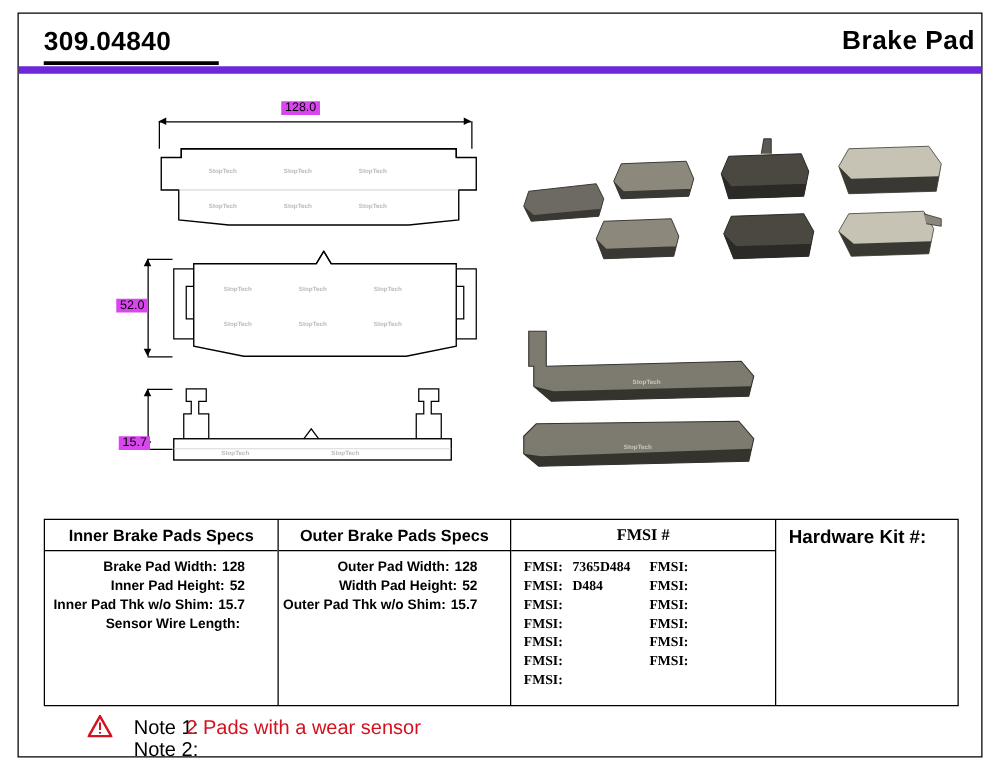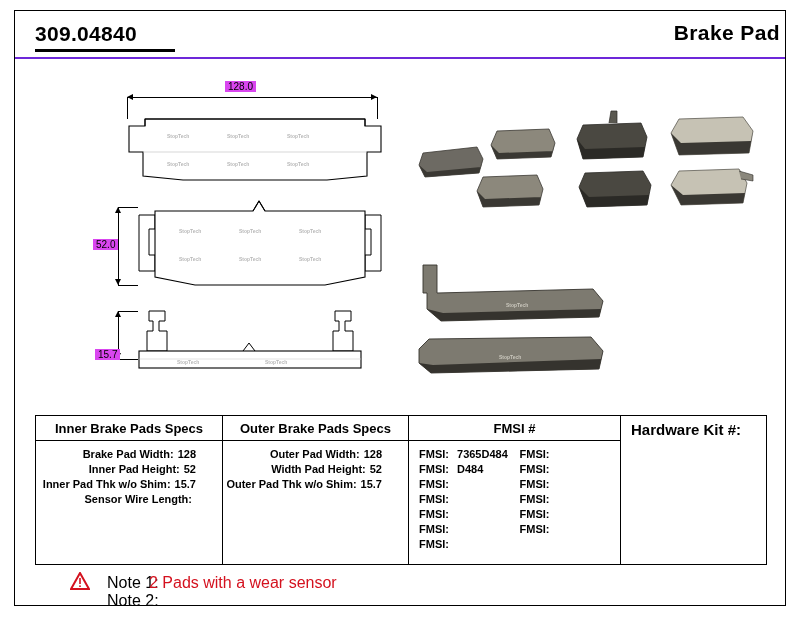--- a/index.html
+++ b/index.html
@@ -26,21 +26,21 @@
     box-sizing: border-box;
     background: #fff;
   }
 
   
   .header {
     position: absolute;
     left: 0; top: 0;
     width: 100%;
     height: 48px;
-    border-bottom: 2px solid #6d28d9;
+    border-bottom: 6px solid #6d28d9;
     box-sizing: border-box;
   }
   .header .partno {
     position: absolute;
     left: 20px;
     top: 11px;
     font-size: 21px;
     font-weight: bold;
     letter-spacing: 0.3px;
   }
@@ -352,21 +352,21 @@
           <span class="k">Width Pad Height:</span>
           <span class="v">52</span>
         </div>
         <div class="kv">
           <span class="k">Outer Pad Thk w/o Shim:</span>
           <span class="v">15.7</span>
         </div>
       </div>
     </div>
 
-    <div class="col" style="left:372px; width:212px;">
+    <div class="col" style="left:372px; width:212px;font-family:Liberation Serif, serif;">
       <div class="col-head">FMSI #</div>
       <div class="fmsi-body">
         <div class="fmsi-col">
           <div class="fmsi-row">
             <span class="lbl">FMSI:</span>
             <span class="val">7365D484</span>
           </div>
           <div class="fmsi-row">
             <span class="lbl">FMSI:</span>
             <span class="val">D484</span>

